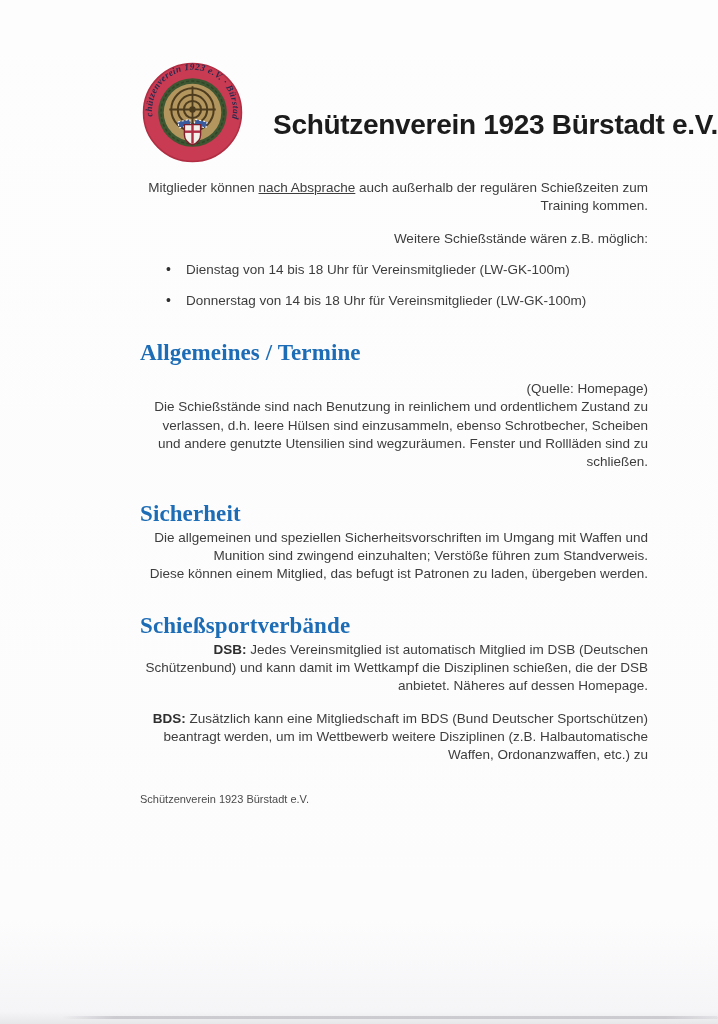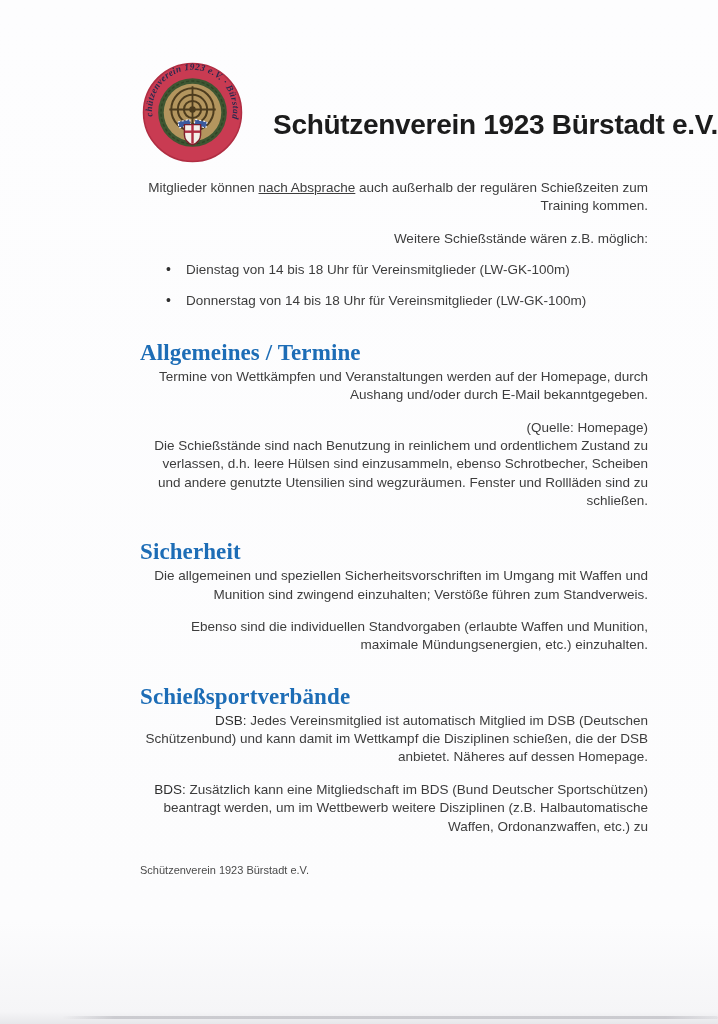--- a/index.html
+++ b/index.html
@@ -19,21 +19,21 @@
   .header{display:flex;align-items:center;gap:30px;padding-top:62px;margin-left:2px;}
   .logo{width:101px;height:101px;flex:0 0 auto;}
   h1.title{
     font-size:28px;font-weight:bold;color:#1c1c1c;
     margin:24px 0 0 0;letter-spacing:-0.3px;white-space:nowrap;
   }
   
   p.body{font-size:13.5px;line-height:1.36;margin:14px 0 0 0;max-width:508px;text-align:right;}
   p.body.first{margin-top:16px;}
   .u{text-decoration:underline;}
-  b.lead{color:#2f2f2f;font-weight:normal;}
+  b.lead{color:#2f2f2f;font-weight:bold;}
   
   ul.bullets{list-style:none;margin:12px 0 0 0;padding:0;}
   ul.bullets li{
     position:relative;font-size:13.5px;line-height:1.36;
     padding-left:46px;margin-top:13px;max-width:508px;
   }
   ul.bullets li .dot{position:absolute;left:26px;top:-1px;font-size:14px;color:#2f2f2f;}
   
   h2.sec{
     font-family:"Liberation Serif","DejaVu Serif",serif;
@@ -101,32 +101,31 @@
 
   <p class="body">Weitere Schießstände wären z.B. möglich:</p>
 
   <ul class="bullets">
     <li><span class="dot">•</span><span>Dienstag von 14 bis 18 Uhr für Vereinsmitglieder (LW-GK-100m)</span></li>
     <li><span class="dot">•</span><span>Donnerstag von 14 bis 18 Uhr für Vereinsmitglieder (LW-GK-100m)</span></li>
   </ul>
 
   <section>
     <h2 class="sec">Allgemeines / Termine</h2>
-    <p class="body tight">Termine von Wettkämpfen und Veranstaltungen werden auf der Homepage, durch Aushang und/oder durch E-Mail bekanntgegeben.</p>
     <p class="body">(Quelle: Homepage)</p>
   </section>
 
   <section>
     <p class="body tight">Die Schießstände sind nach Benutzung in reinlichem und ordentlichem Zustand zu verlassen, d.h. leere Hülsen sind einzusammeln, ebenso Schrotbecher, Scheiben und andere genutzte Utensilien sind wegzuräumen. Fenster und Rollläden sind zu schließen.</p>
   </section>
 
   <section>
     <h2 class="sec">Sicherheit</h2>
     <p class="body tight">Die allgemeinen und speziellen Sicherheitsvorschriften im Umgang mit Waffen und Munition sind zwingend einzuhalten; Verstöße führen zum Standverweis.</p>
-    <p class="body">Ebenso sind die individuellen Standvorgaben (erlaubte Waffen und Munition, maximale Mündungsenergien, etc.) einzuhalten.</p>
+    <p class="body tight">Diese können einem Mitglied, das befugt ist Patronen zu laden, übergeben werden.</p>
   </section>
 
   <section>
     <h2 class="sec">Schießsportverbände</h2>
     <p class="body tight"><b class="lead">DSB:</b><span> Jedes Vereinsmitglied ist automatisch Mitglied im DSB (Deutschen Schützenbund) und kann damit im Wettkampf die Disziplinen schießen, die der DSB anbietet. Näheres auf dessen Homepage.</span></p>
     <p class="body"><b class="lead">BDS:</b><span> Zusätzlich kann eine Mitgliedschaft im BDS (Bund Deutscher Sportschützen) beantragt werden, um im Wettbewerb weitere Disziplinen (z.B. Halbautomatische Waffen, Ordonanzwaffen, etc.) zu</span></p>
   </section>
 
   <div class="footer">
     <div>Schützenverein 1923 Bürstadt e.V.</div>

